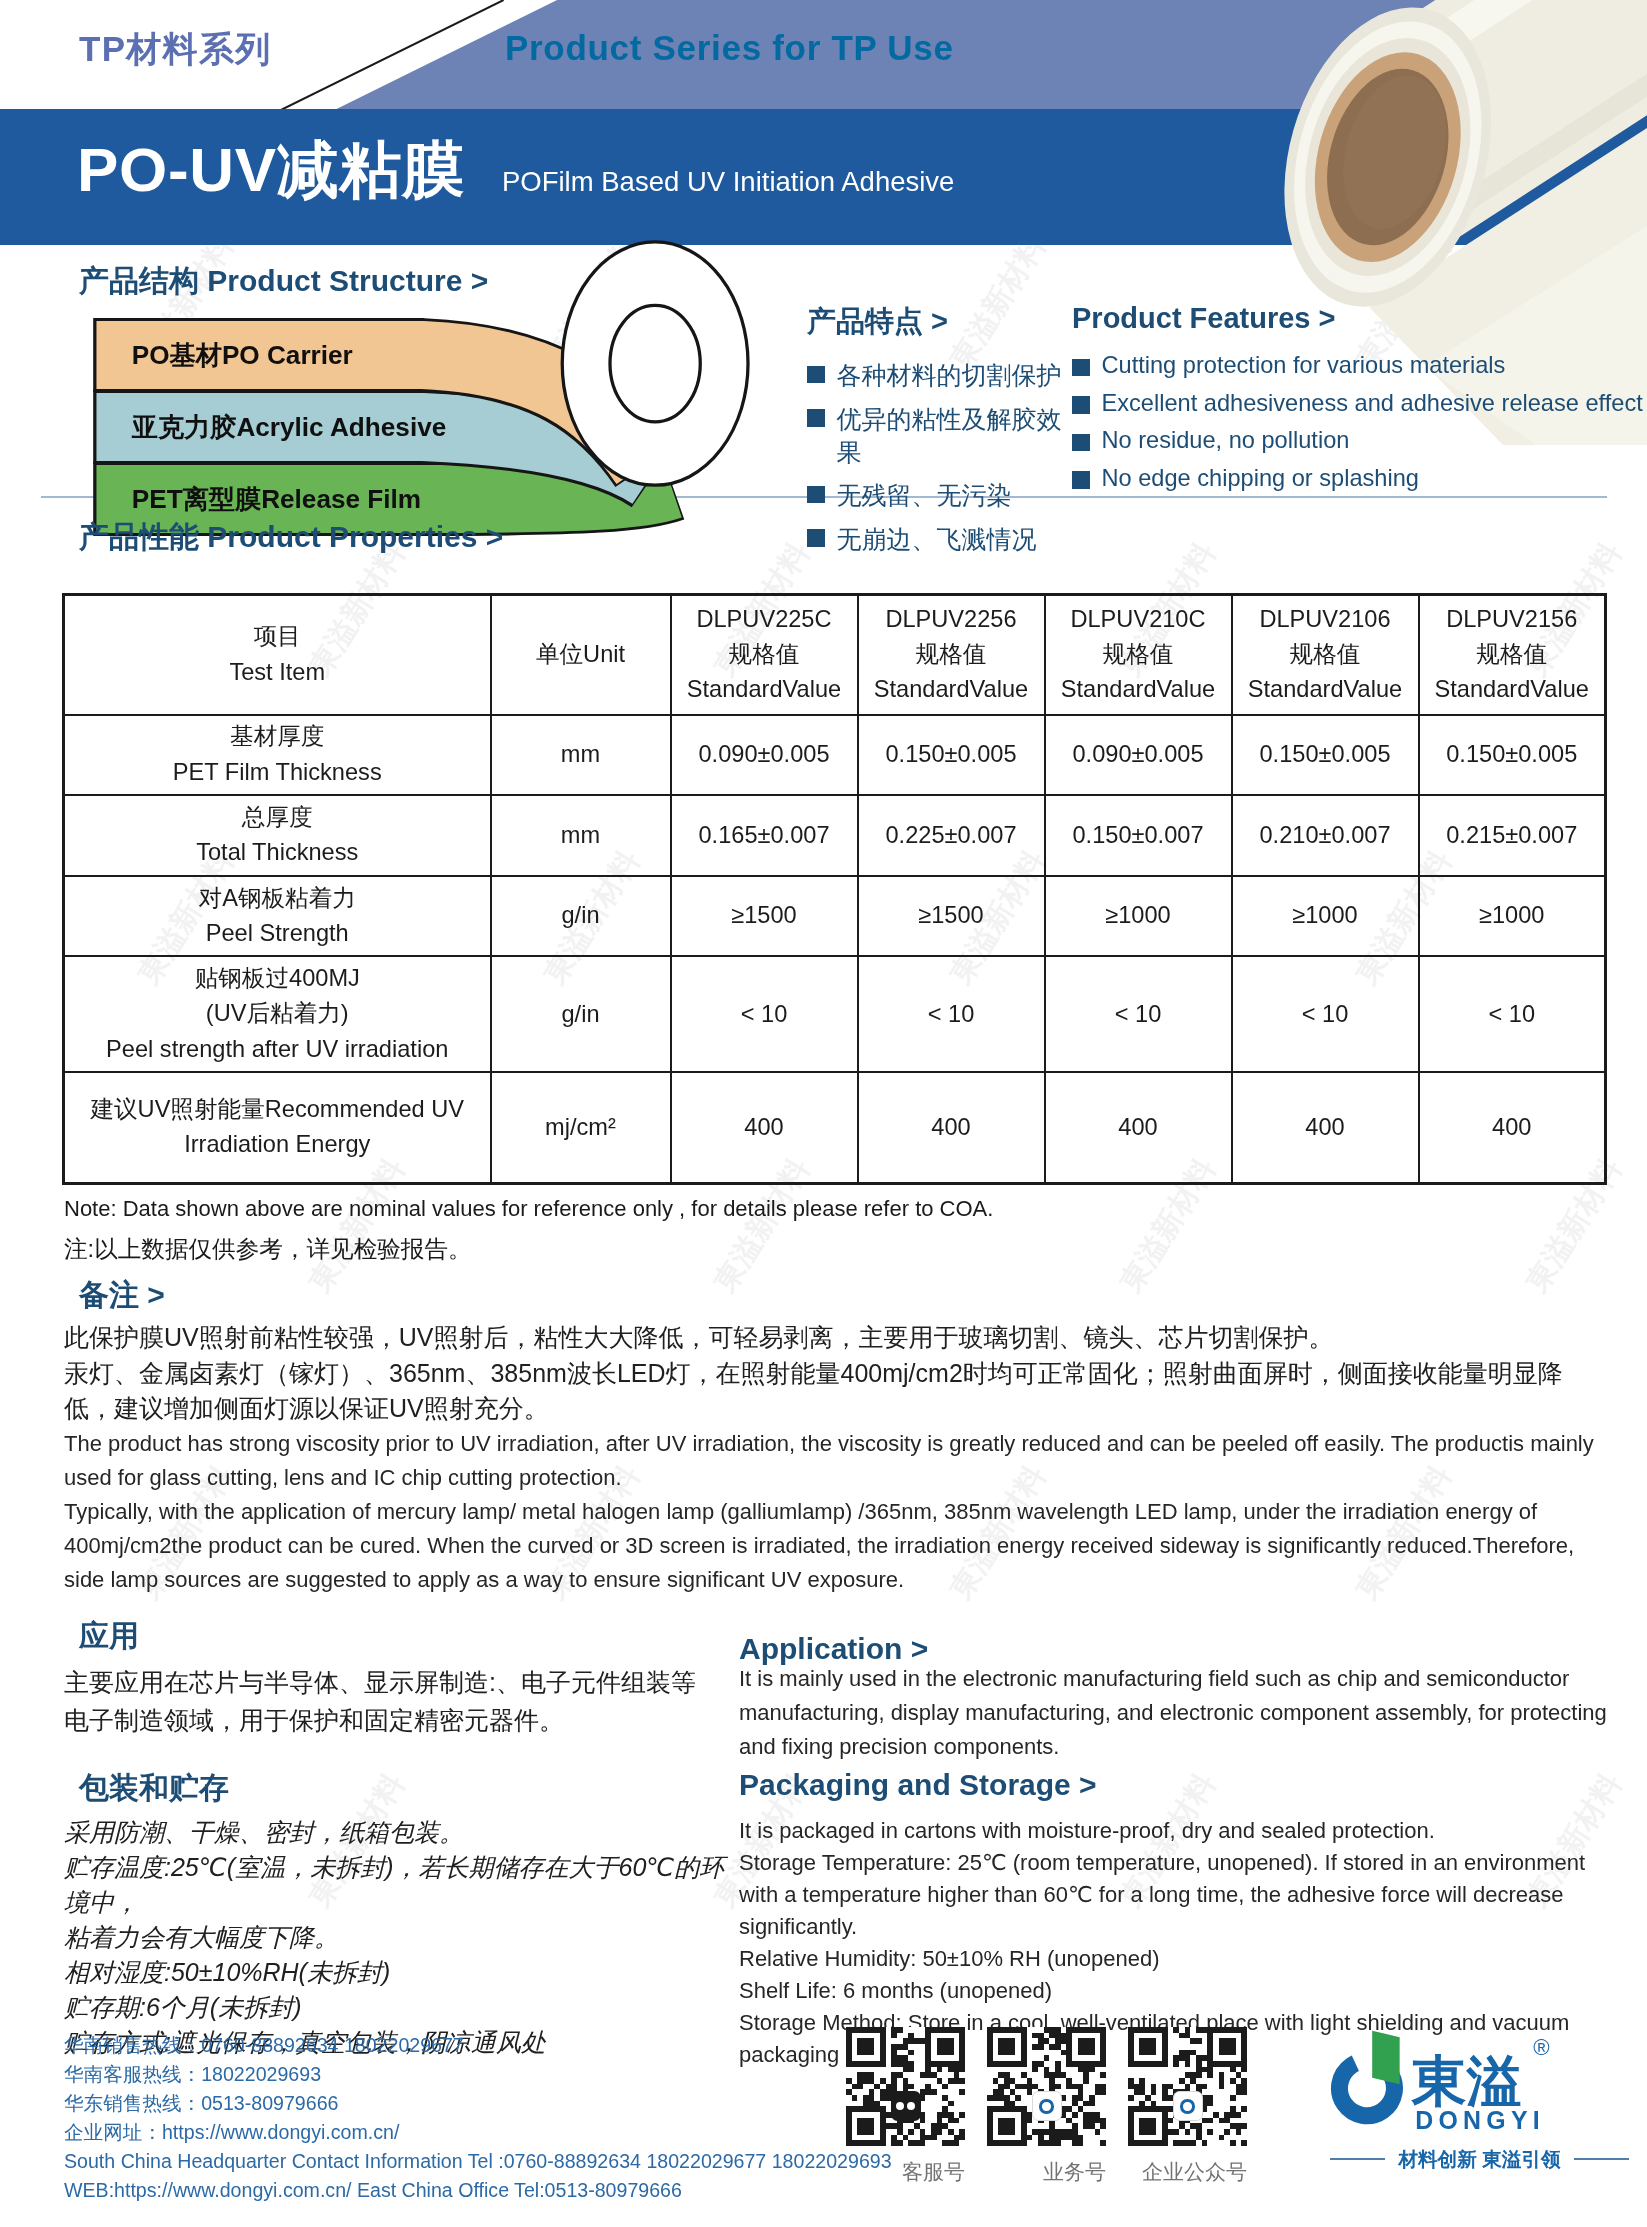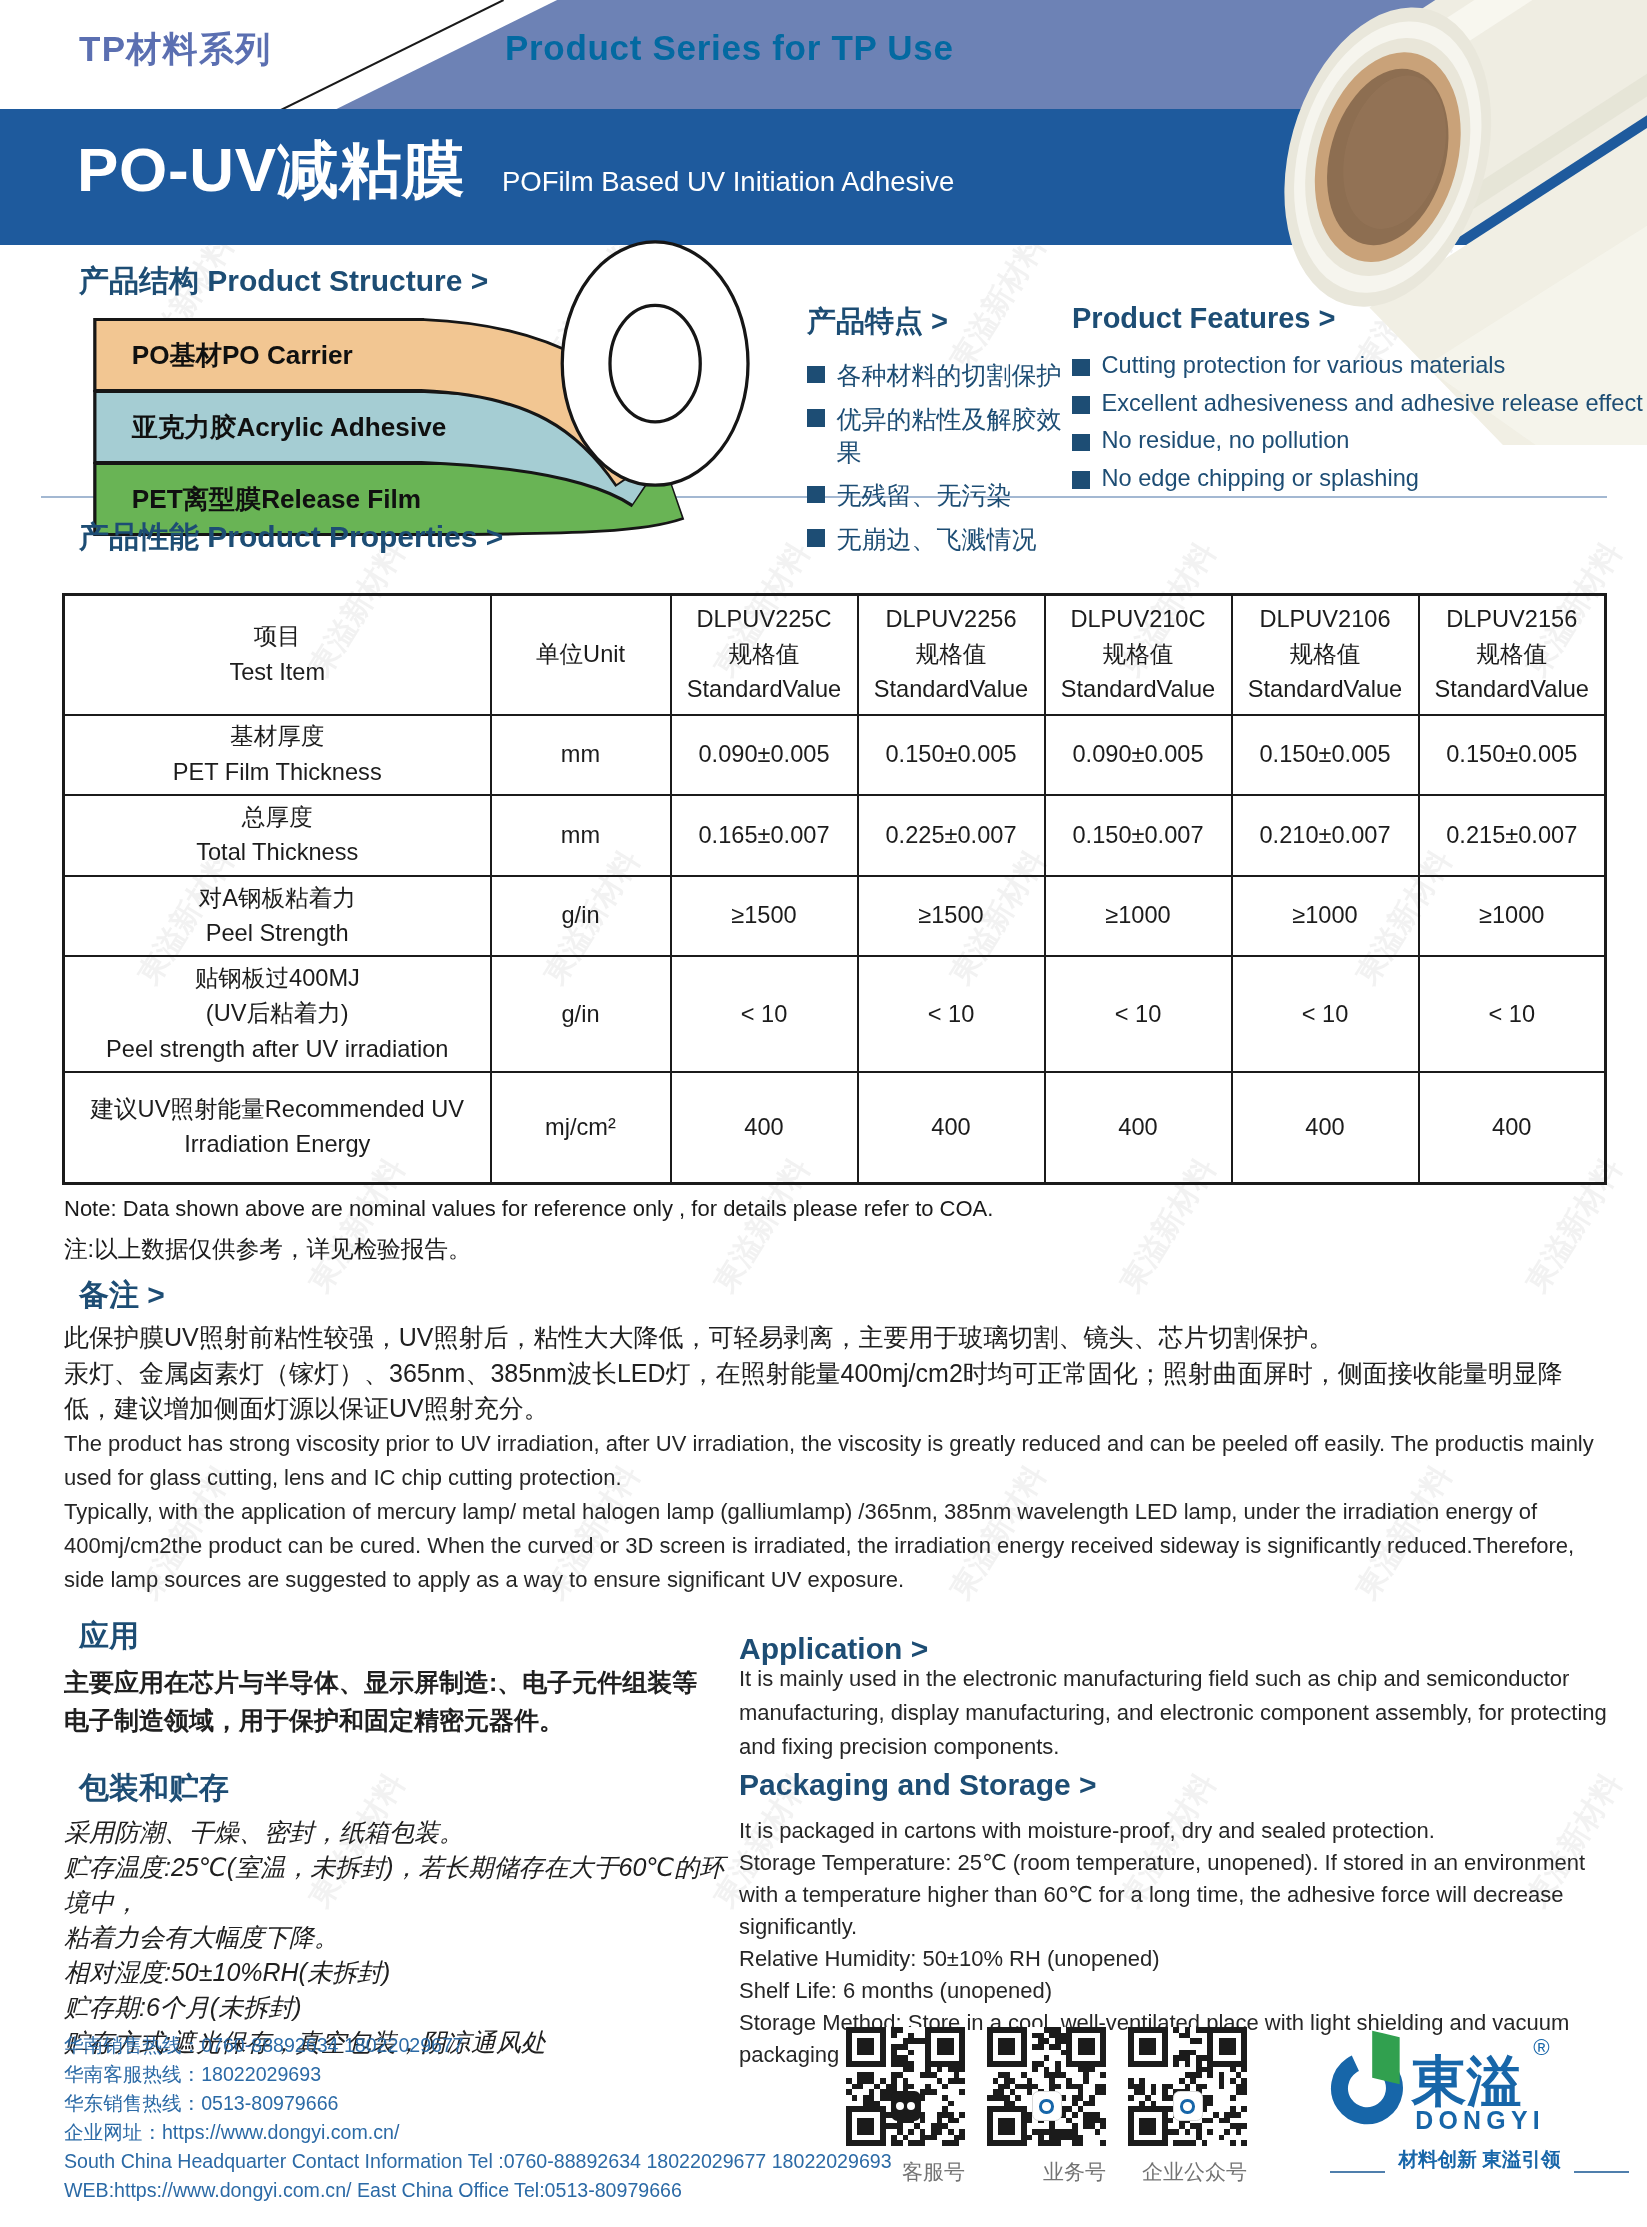--- a/index.html
+++ b/index.html
@@ -57,21 +57,21 @@
   .notes { left:64px; top:1196px; width:1545px; z-index:2; }
   .notes .en { font-size:22px; color:#1a1a1a; margin-bottom:10.5px; }
   .notes .cn { font-size:23.6px; color:#1a1a1a; }
   .remarks-h { left:79px; top:1275px; }
   .remarks-body { left:64px; top:1320px; width:1545px; z-index:2; }
   .remarks-body p.cn { font-size:25px; color:#202020; line-height:1.42; }
   .remarks-body p.en { font-size:22px; color:#262626; line-height:1.55; }
 
   
   .app-h-cn { left:79px; top:1616px; }
-  .app-text-cn { left:64px; top:1664px; width:661px; font-size:25px; line-height:1.5; color:#202020; z-index:2;font-weight:bold; }
+  .app-text-cn { left:64px; top:1664px; width:661px; font-size:25px; line-height:1.5; color:#202020; z-index:2; }
   .app-h-en { left:739px; top:1612px;margin-top:20px; }
   .app-text-en { left:739px; top:1662px; width:890px; font-size:22px; line-height:1.55; color:#262626; z-index:2; }
   .pack-h-cn { left:79px; top:1768px; }
   .pack-cn { left:64px; top:1815px; width:668px; font-size:25px; color:#202020; z-index:2; }
   .pack-cn div { line-height:35px;font-style:italic; }
   .pack-h-en { left:739px; top:1768px; }
   .pack-en { left:739px; top:1815px; width:890px; font-size:22px; color:#262626; z-index:2; }
   .pack-en div { line-height:32px; }
 
   
@@ -85,21 +85,21 @@
   .qr i.d { background:#1b1b1b; }
   .qr-logo { position:absolute; left:50%; top:50%; width:30px; height:30px; transform:translate(-50%,-50%);
              border-radius:6.5px; display:flex; align-items:center; justify-content:center; }
   .qr-logo.dark { background:#1b1b1b; }
   .qr-logo.light { background:#ffffff; border:1.3px solid #d8d8d8; }
   .qr-logo .dot { width:7.9px; height:7.9px; border-radius:50%; background:#ffffff; margin:1.3px; }
   .qr-logo .mini { width:14.4px; height:14.4px; border-radius:50%; border:3.3px solid #1766a9; }
   .qr-label { margin-top:11.8px; text-align:right; font-size:21px; color:#737373; }
 
   .logo-block { left:1329px; top:2028px; width:301px; z-index:2; }
-  .tagline { margin-top:7.9px; display:flex; align-items:flex-end; justify-content:center; gap:13px;
+  .tagline { margin-top:7.9px; display:flex; align-items:center; justify-content:center; gap:13px;
              color:#1766a9; font-size:19.6px; font-weight:bold; }
   .tagline .rule { width:55px; height:2px; background:#4f7fad; }
 
   
   .wm { position:absolute; font-size:30px; color:rgba(70,70,70,0.07); white-space:nowrap;
         transform:rotate(-58deg); z-index:0; pointer-events:none; font-weight:bold; }
 </style>
 </head>
 <body>
 

